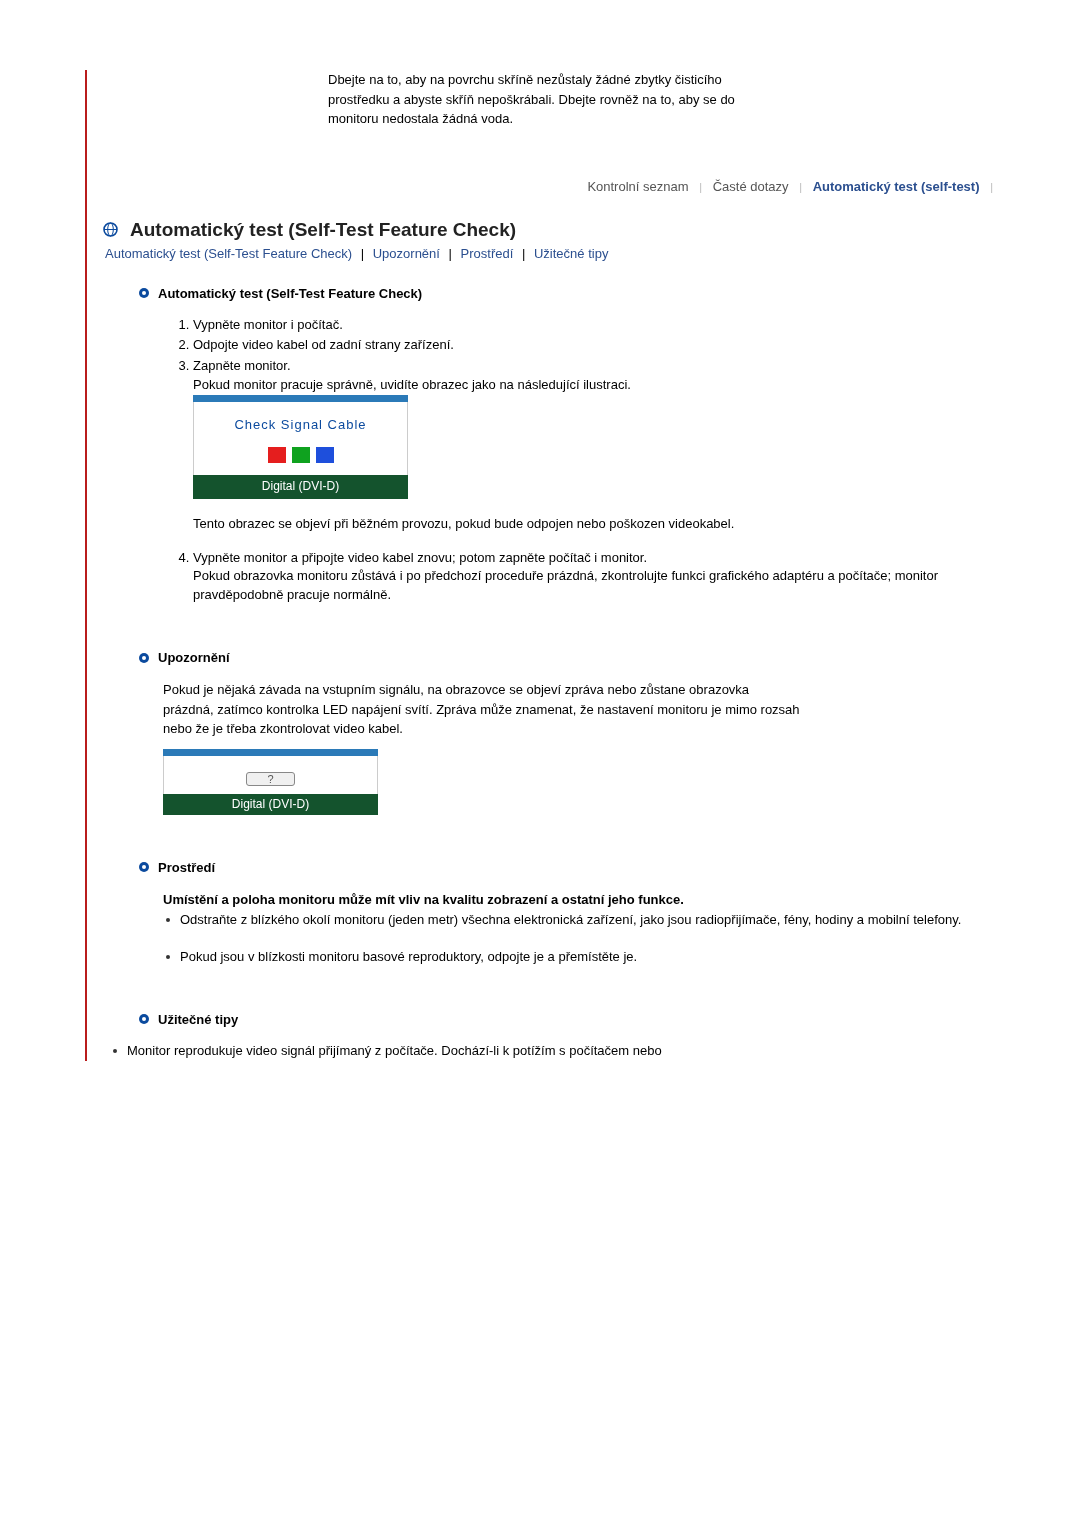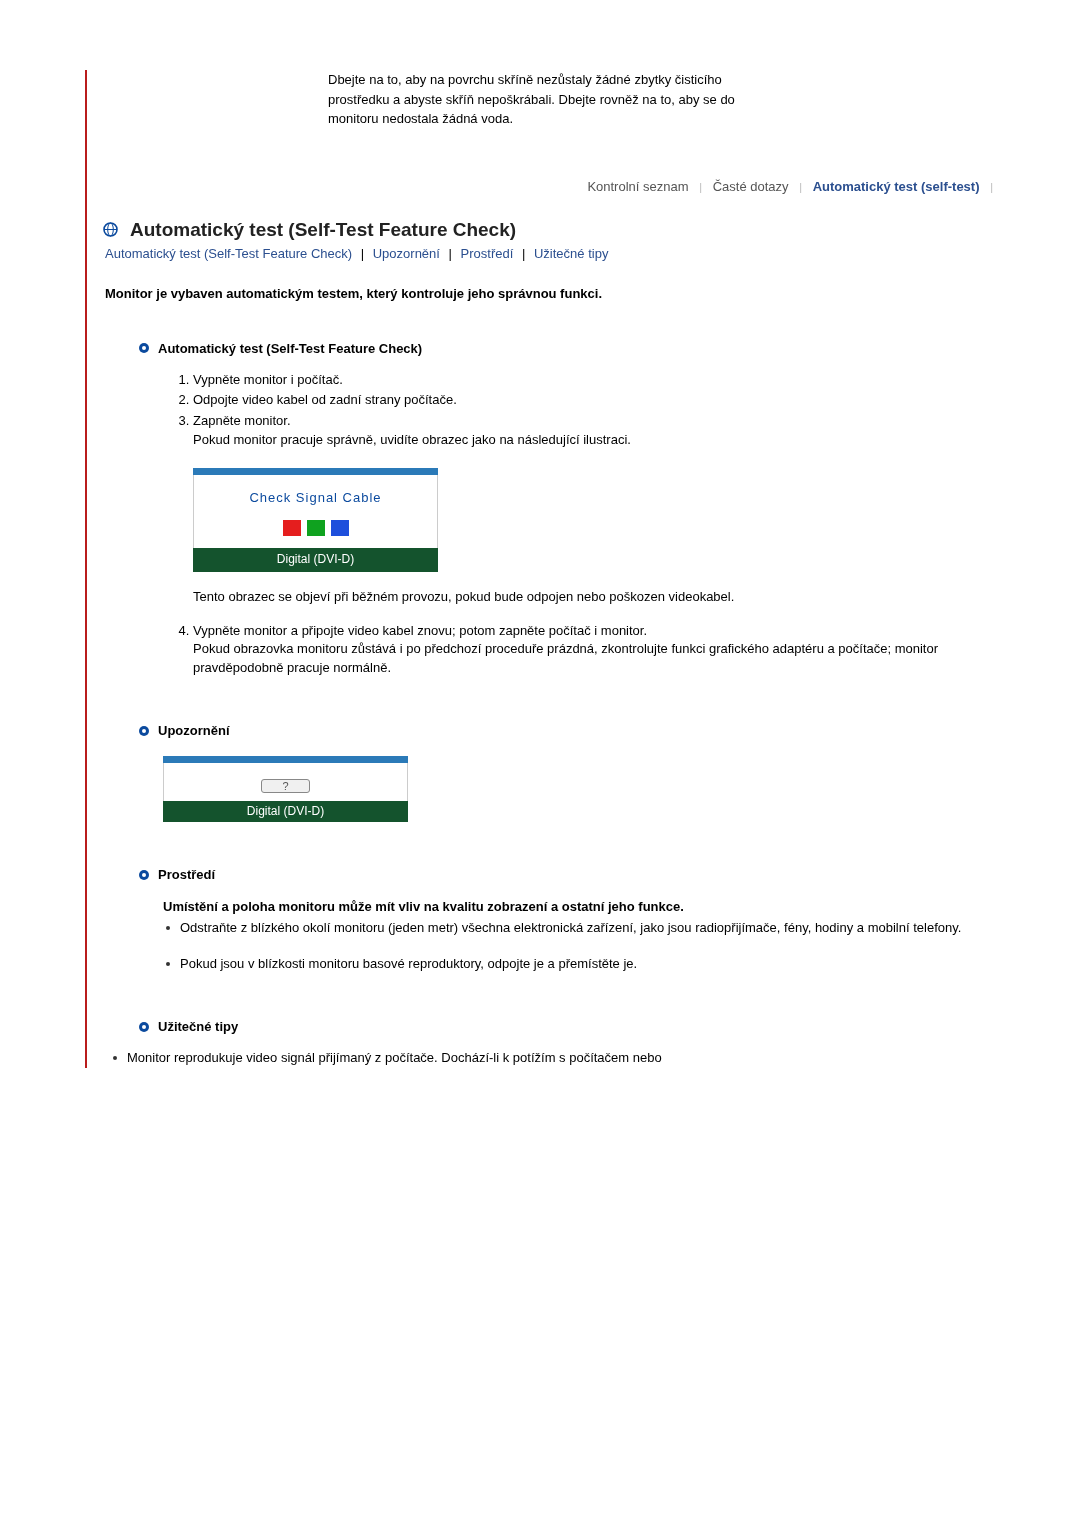--- a/index.html
+++ b/index.html
@@ -123,22 +123,21 @@
       border-radius: 50%;
     }
     ul.bullets-tight li {
       margin-bottom: 2px;
     }
     .para {
       line-height: 1.5;
       margin-bottom: 10px;
     }
     .osd-box {
-      width: 245px;
-      margin-top: 18px;
+      width: 215px;
       margin-bottom: 15px;
     }
     .osd-top {
       height: 7px;
       background: #2b7ab8;
     }
     .osd-mid {
       background: #fff;
       padding: 14px 8px 12px 8px;
       border-left: 1px solid #ccc;
@@ -226,34 +225,33 @@
   <div class="links-row">
     <a href="#">Automatický test (Self-Test Feature Check)</a>
     <span class="links-sep">|</span>
     <a href="#">Upozornění</a>
     <span class="links-sep">|</span>
     <a href="#">Prostředí</a>
     <span class="links-sep">|</span>
     <a href="#">Užitečné tipy</a>
   </div>
 
-  <p class="intro">Monitor je vybaven automatickým testem, který kontroluje jeho správnou funkci.</p>
 
   <div class="sub-section">
     <div class="sub-heading-row">
       <svg width="12" height="12" viewBox="0 0 12 12">
         <circle cx="6" cy="6" r="5" fill="#0b4a9e"></circle>
         <circle cx="6" cy="6" r="2" fill="#fff"></circle>
       </svg>
       <span class="sub-heading">Automatický test (Self-Test Feature Check)</span>
     </div>
     <div class="sub-body">
       <ol>
         <li>Vypněte monitor i počítač.</li>
-        <li>Odpojte video kabel od zadní strany počítače.</li>
+        <li>Odpojte video kabel od zadní strany zařízení.</li>
         <li>
           <span>Zapněte monitor.</span><br>
           <span>Pokud monitor pracuje správně, uvidíte obrazec jako na následující ilustraci.</span>
           <div class="osd-box">
             <div class="osd-top"></div>
             <div class="osd-mid">
               <div class="osd-msg">Check Signal Cable</div>
               <div class="osd-colors">
                 <div class="osd-sq sq-red"></div>
                 <div class="osd-sq sq-green"></div>
@@ -274,20 +272,21 @@
 
   <div class="sub-section">
     <div class="sub-heading-row">
       <svg width="12" height="12" viewBox="0 0 12 12">
         <circle cx="6" cy="6" r="5" fill="#0b4a9e"></circle>
         <circle cx="6" cy="6" r="2" fill="#fff"></circle>
       </svg>
       <span class="sub-heading">Upozornění</span>
     </div>
     <div class="sub-body">
+      <p class="para" style="max-width:640px;">Pokud je nějaká závada na vstupním signálu, na obrazovce se objeví zpráva nebo zůstane obrazovka prázdná, zatímco kontrolka LED napájení svítí. Zpráva může znamenat, že nastavení monitoru je mimo rozsah nebo že je třeba zkontrolovat video kabel.</p>
       <div class="osd-box">
         <div class="osd-top"></div>
         <div class="osd-mid" style="padding:10px 8px 8px 8px;">
           <span class="osd-btn">?</span>
         </div>
         <div class="osd-bottom">Digital (DVI-D)</div>
       </div>
     </div>
   </div>
 

